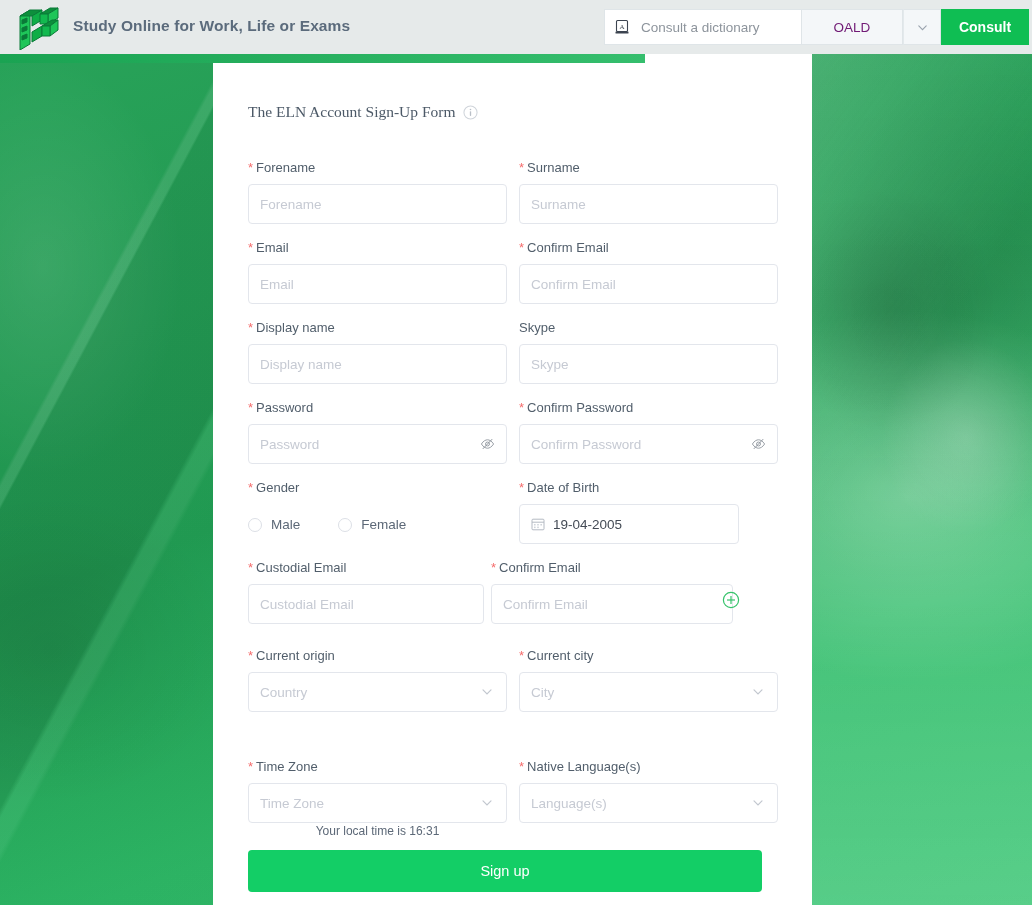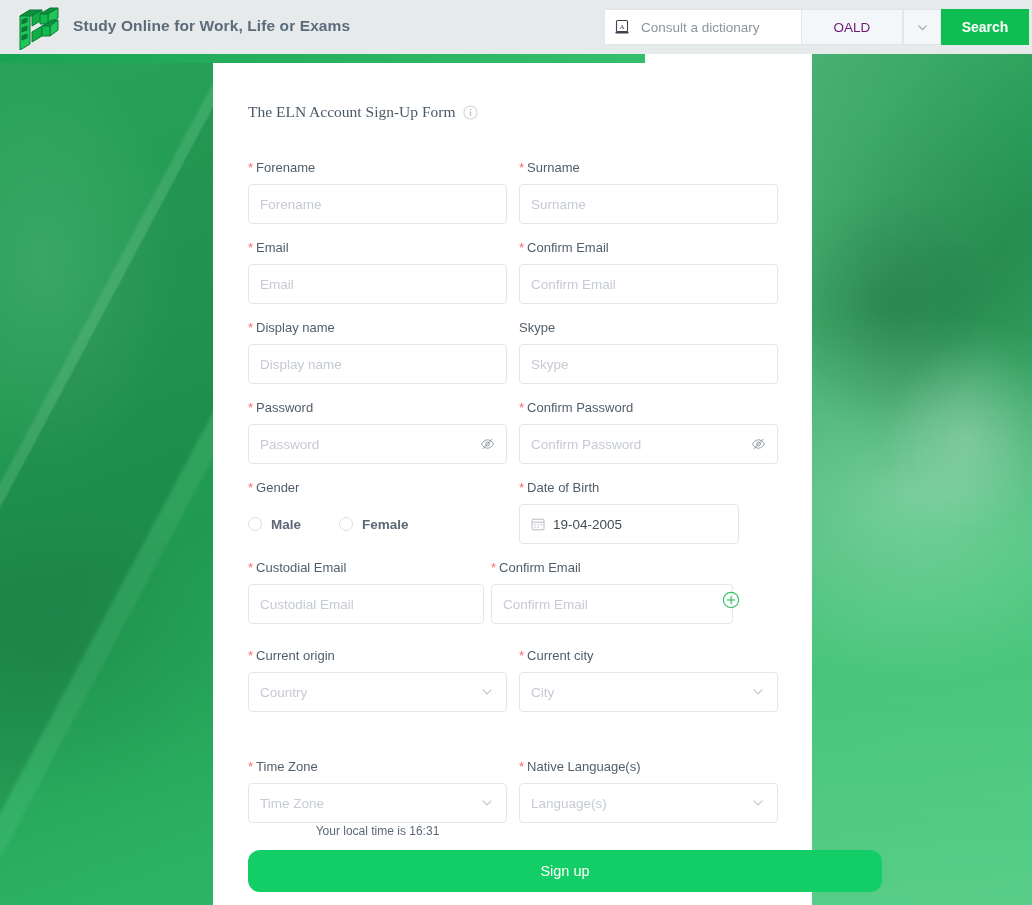--- a/index.html
+++ b/index.html
@@ -150,21 +150,21 @@
   .input-box .val { color: #444b55; }
   .box-icon-right {
     position: absolute; right: 11px; top: 50%;
     transform: translateY(-50%);
     width: 15px; height: 15px;
   }
   .box-icon-left { margin-right: 8px; width: 14px; height: 14px; flex: 0 0 auto; }
 
   
   .radio-group { display: flex; align-items: center; height: 40px; }
-  .radio-item { display: flex; align-items: center; margin-right: 38px; font-weight: bold; }
+  .radio-item { display: flex; align-items: flex-end; margin-right: 38px; }
   .radio-dot {
     width: 14px; height: 14px; border-radius: 50%;
     border: 1px solid #dcdfe6; background: #fff;
   }
   .radio-label { font-size: 13.5px; color: #5c6877; margin-left: 9px; }
 
   
   #hometown-row { position: absolute; left: 35px; top: 675px; display: flex; align-items: center; }
   #hometown-box {
     width: 15px; height: 15px; border-radius: 3px;
@@ -174,22 +174,22 @@
   #hometown-label { font-size: 13.5px; color: #13ce66; margin-left: 9px; white-space: nowrap; }
 
   #local-time {
     position: absolute; left: 35px; top: 770px;
     width: 259px; text-align: center;
     font-size: 12px; color: #5c6877;
   }
 
   #signup-button {
     position: absolute; left: 35px; top: 796px;
-    width: 634px; height: 42px;
-    background: #13ce66; border: 0; border-radius: 12px;
+    width: 514px; height: 42px;
+    background: #13ce66; border: 0; border-radius: 4px;
     color: #ffffff; font-size: 14.5px;
     font-family: "Liberation Sans", sans-serif;
     cursor: pointer;
   }
 
   .plus-icon-wrap {
     position: absolute; left: 509px; top: 537px;
     width: 18px; height: 18px;
   }
 </style>
@@ -237,21 +237,21 @@
       <input id="search-input" type="text" placeholder="Consult a dictionary" style="">
     </div>
     <div id="dict-select">
       <span>OALD</span>
     </div>
     <div id="dict-caret">
       <svg viewBox="0 0 14 14" width="13" height="13">
         <path d="M3 5.3 L7 9.3 L11 5.3" fill="none" stroke="#9aa3ae" stroke-width="1.2" stroke-linecap="round"></path>
       </svg>
     </div>
-    <button id="search-button">Search</button>
+    <button id="search-button">Consult</button>
   </div>
 </div>
 <div id="header-accent"></div>
 
 <div id="card">
 
   <div id="form-title-row">
     <span id="form-title">The ELN Account Sign-Up Form</span>
     <span class="info-icon">
       <svg viewBox="0 0 16 16" width="15" height="15">

